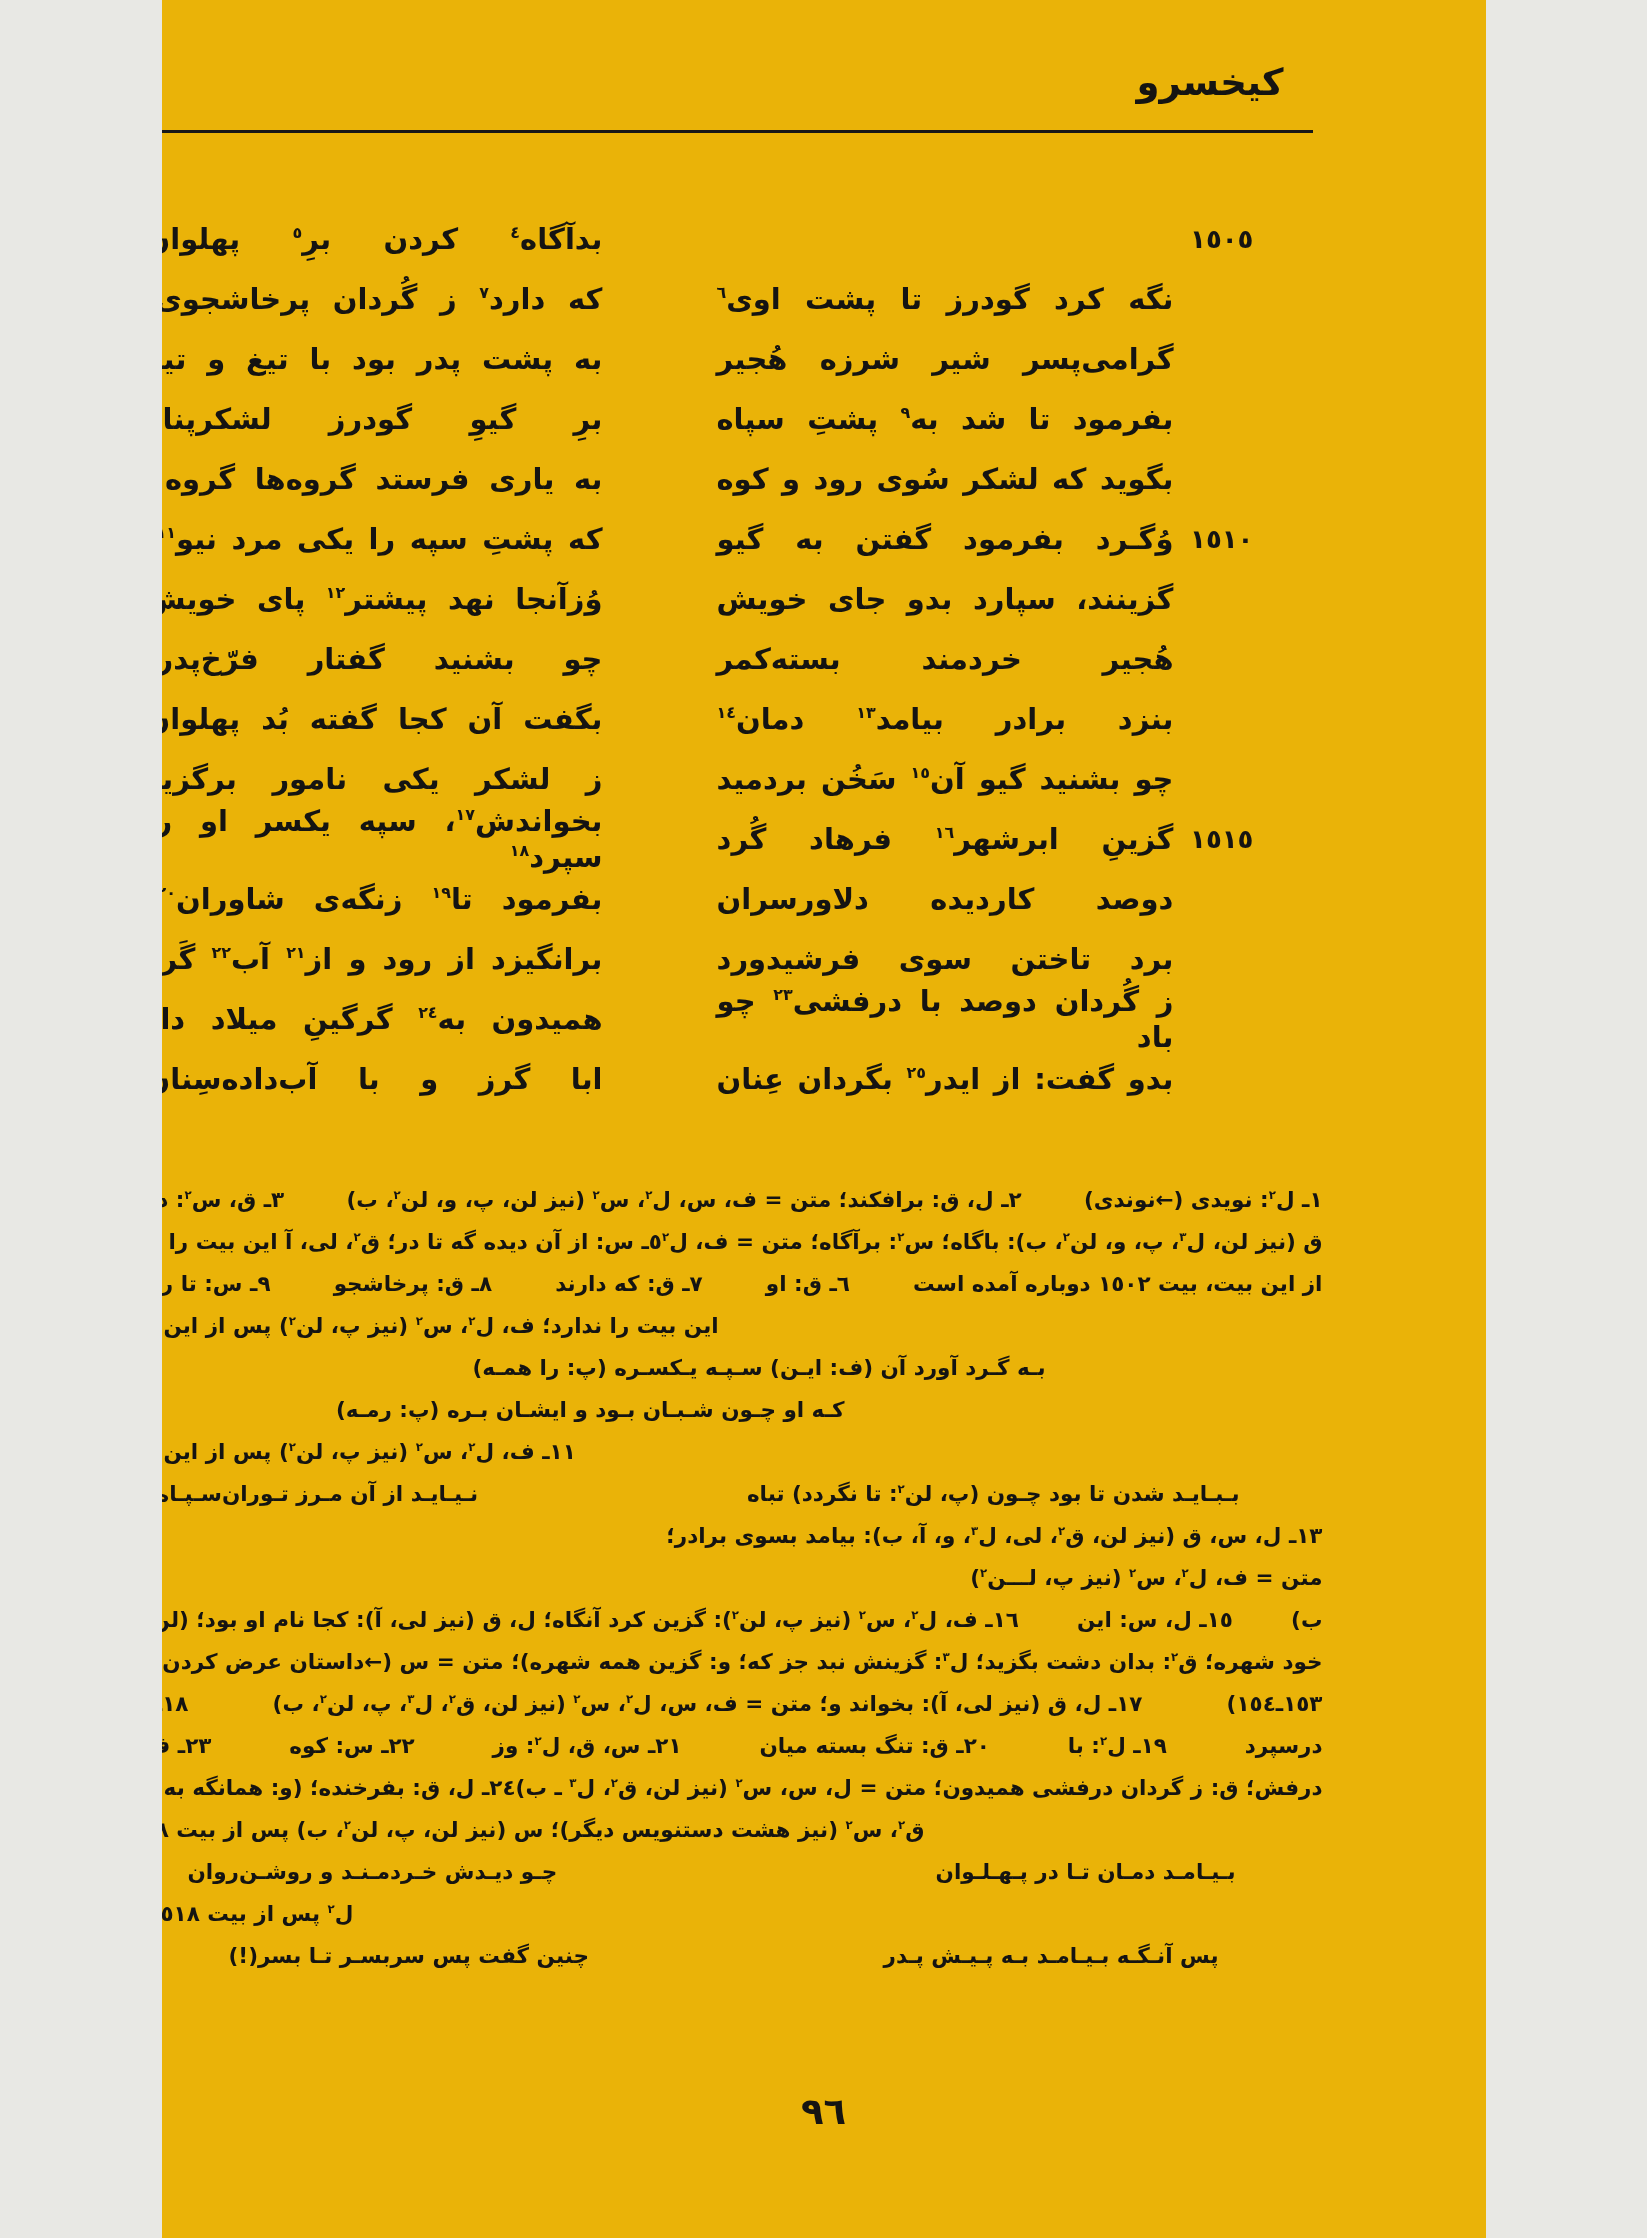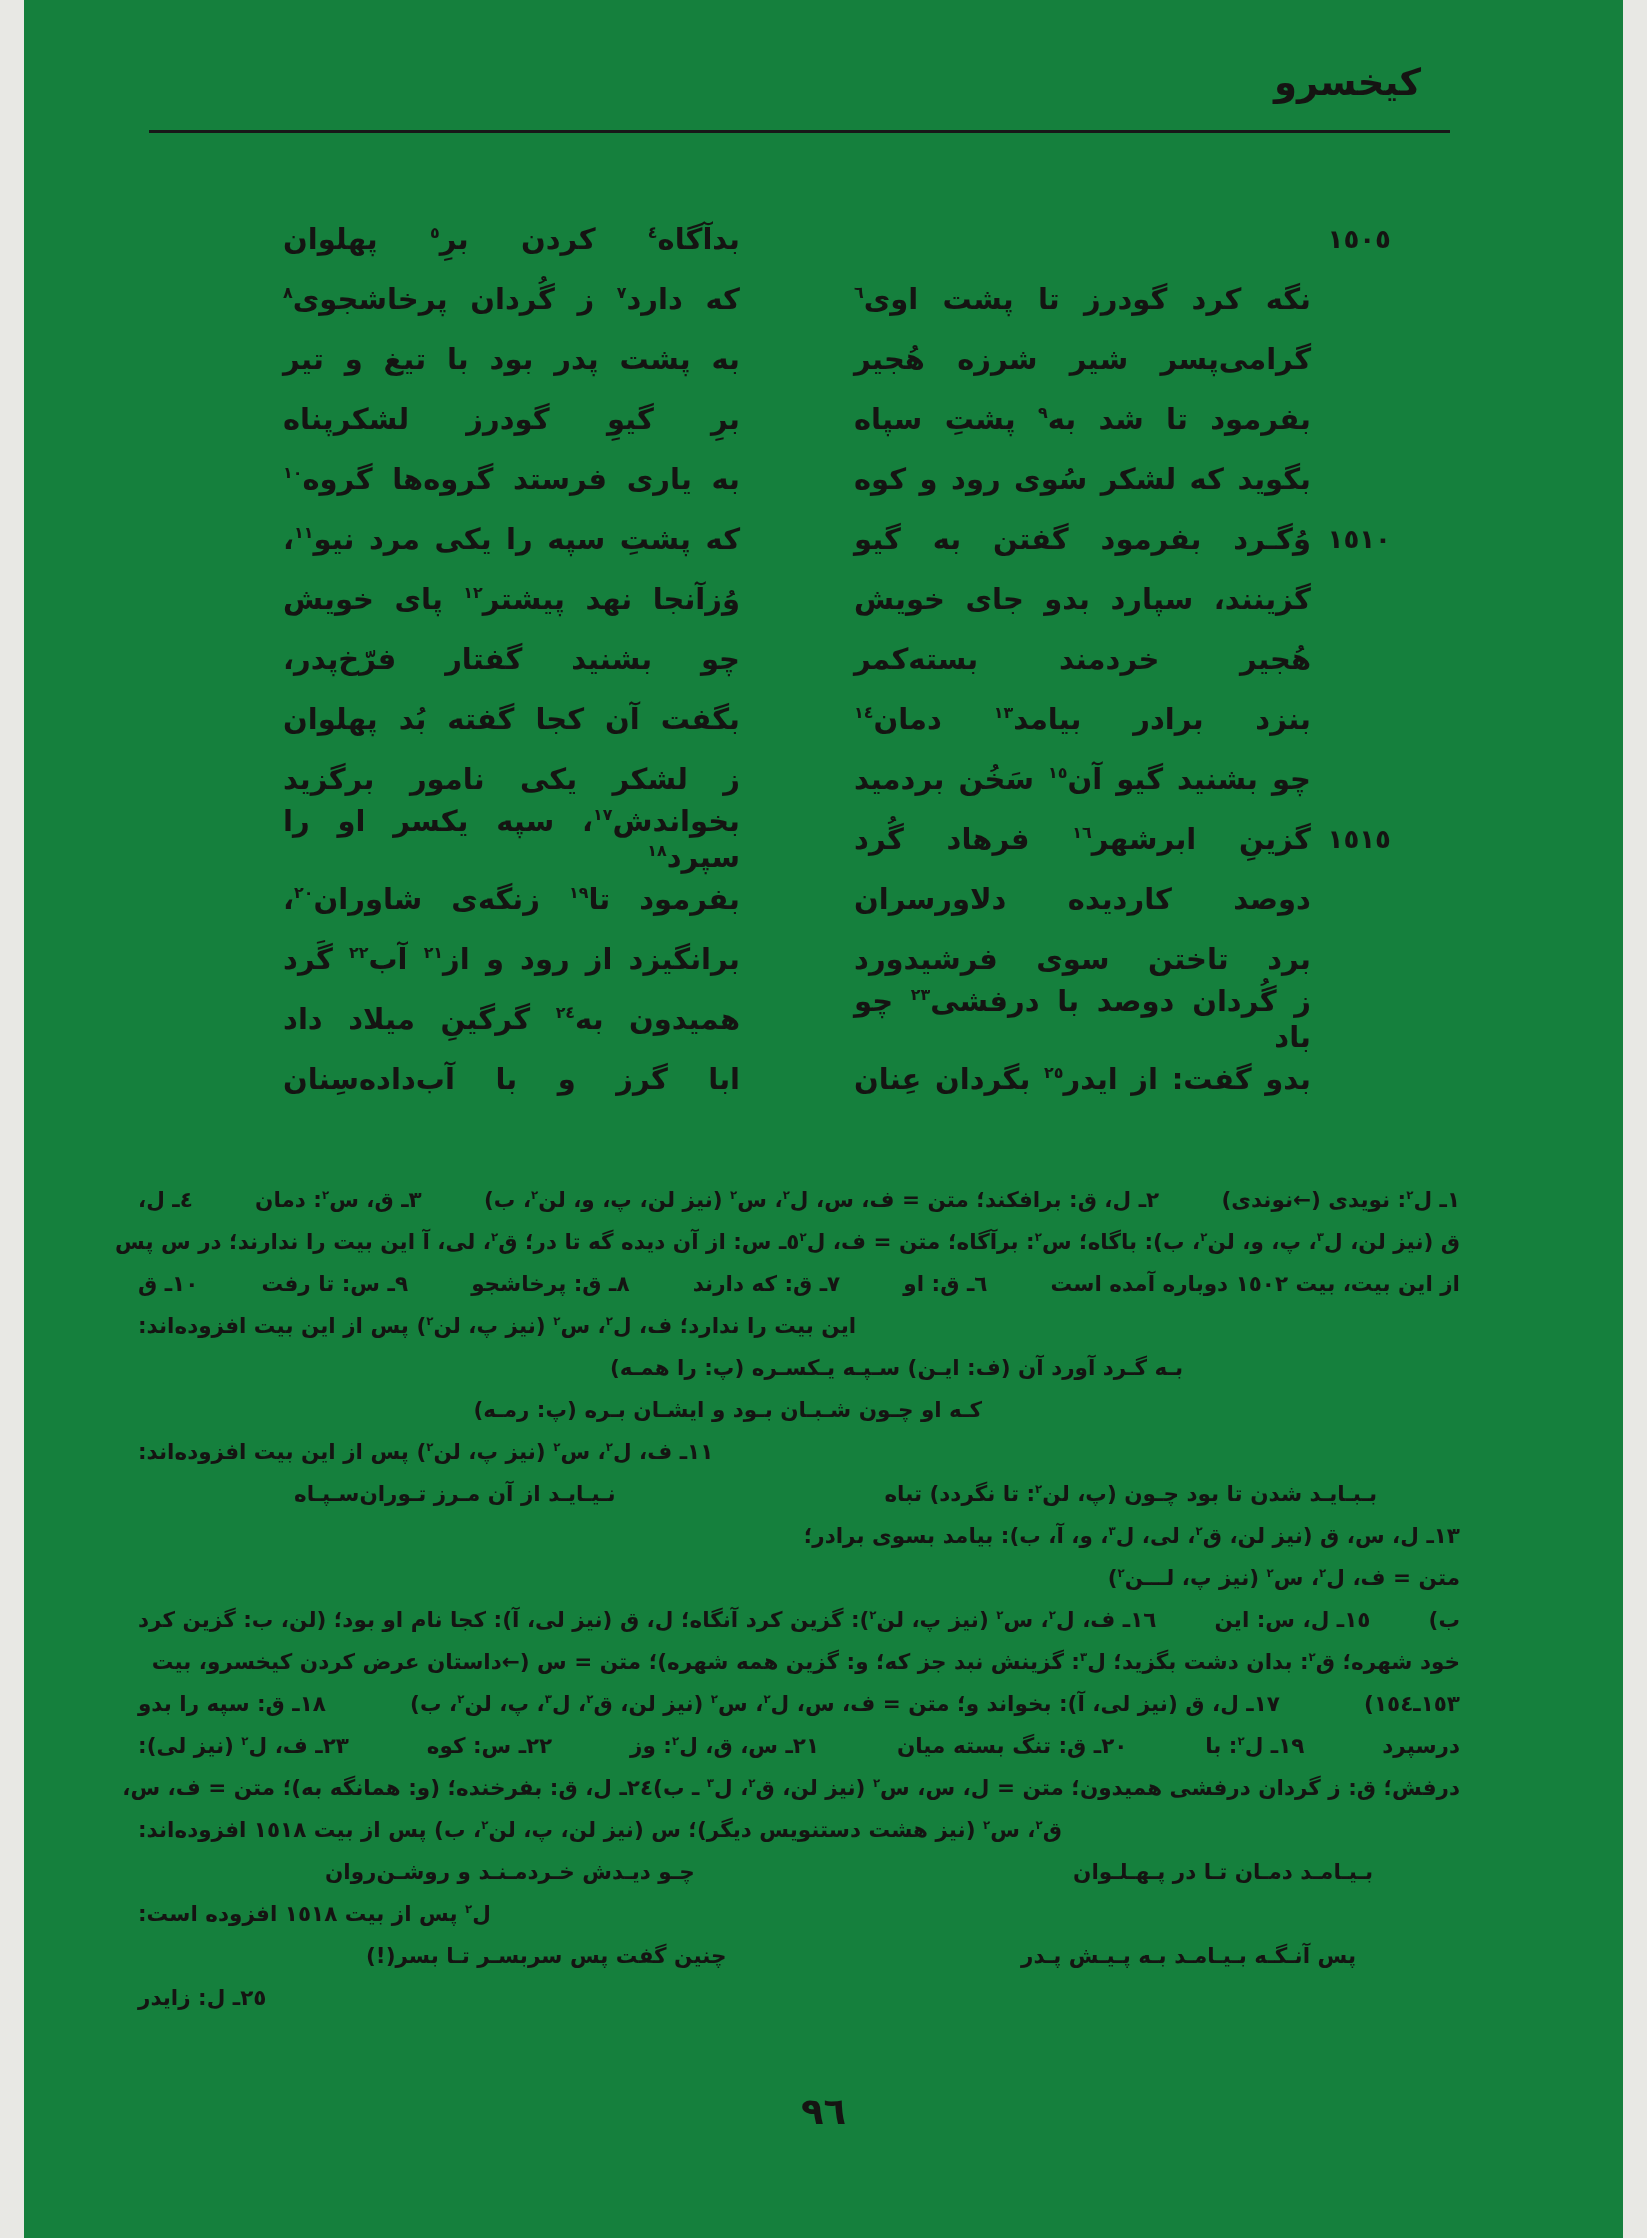--- a/index.html
+++ b/index.html
@@ -1,18 +1,18 @@
 <!DOCTYPE html>
 <html dir="rtl" lang="fa" style="font-size:11px"><head>
 <meta charset="utf-8">
 <style>
   html,body{margin:0;padding:0;background:#e8e8e4;}
   .page{
-    position:relative;width:1599px;height:2239px;margin:0 auto;
-    background:#15803d;color:#151412;direction:rtl;overflow:hidden;
+    position:relative;width:1324px;height:2239px;margin:0 auto;
+    background:#eab308;color:#151412;direction:rtl;overflow:hidden;
     font-family:"DejaVu Sans",sans-serif;
   }
   
   .header-title{position:absolute;top:61px;right:202px;font-size:37px;font-weight:700;}
   .header-rule{position:absolute;top:130px;right:173px;width:1301px;height:2.8px;background:#181818;}
   
   .poem{position:absolute;top:209px;right:232px;width:1108px;}
   .verse-row{display:flex;align-items:center;height:60px;direction:rtl;}
   .vnum{width:80px;font-size:26px;font-weight:700;text-align:right;}
   .hem{width:457px;font-size:29px;font-weight:700;line-height:1.25;

